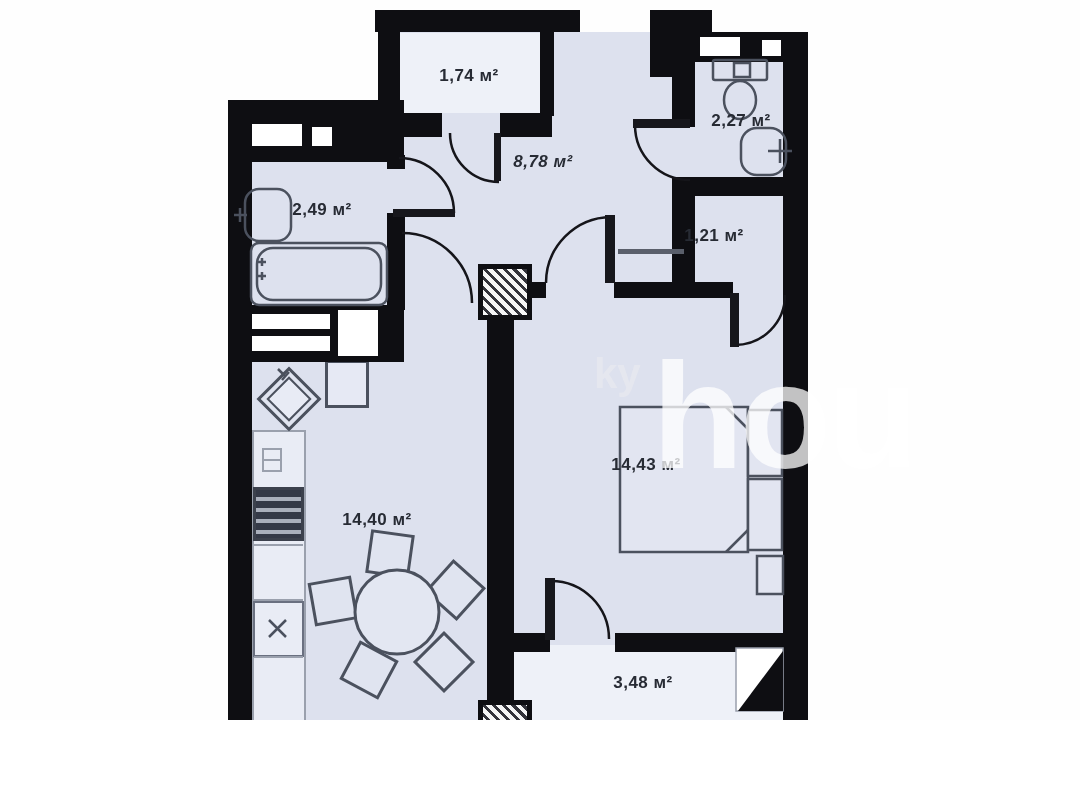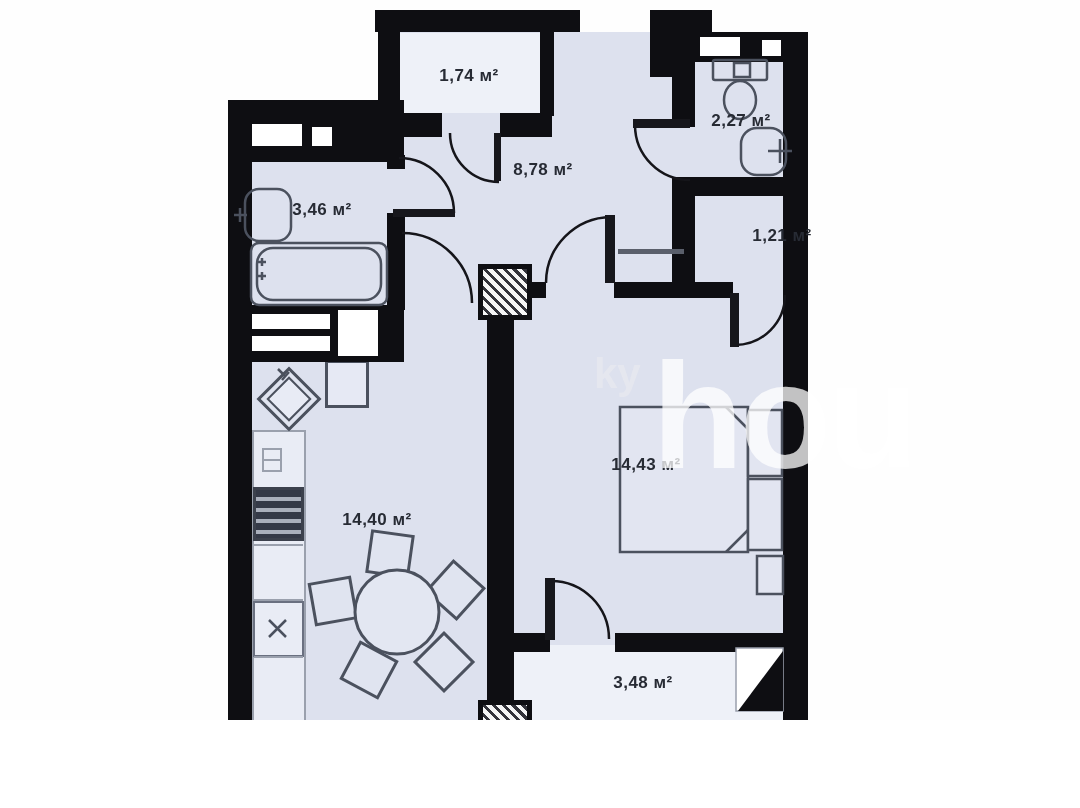--- a/index.html
+++ b/index.html
@@ -153,24 +153,24 @@
       <path d="M263,460 L281,460"></path>
     </g>
     <path d="M269,620 L286,637 M286,620 L269,637" stroke="#4b515e" stroke-width="2.5"></path>
     <path d="M282,380 L289,372 M285,376 L278,369" stroke="#4b515e" stroke-width="2.5"></path>
 
     <rect x="736" y="648" width="47" height="63" fill="#ffffff" stroke="#9aa0ad" stroke-width="1.5"></rect>
     <polygon points="783,651 783,711 738,711" fill="#0e0e12"></polygon>
   </svg>
 
   <div class="room-label" style="left:419px;top:66px;width:100px;z-index:30;">1,74 м²</div>
-  <div class="room-label" style="left:493px;top:160px;width:100px;z-index:30;">8,78 м²</div>
+  <div class="room-label" style="left:493px;top:152px;width:100px;z-index:30;font-style:italic;">8,78 м²</div>
   <div class="room-label" style="left:691px;top:111px;width:100px;z-index:30;">2,27 м²</div>
-  <div class="room-label" style="left:732px;top:226px;width:100px;z-index:30;">1,21 м²</div>
-  <div class="room-label" style="left:272px;top:200px;width:100px;z-index:30;">3,46 м²</div>
+  <div class="room-label" style="left:664px;top:226px;width:100px;z-index:30;">1,21 м²</div>
+  <div class="room-label" style="left:272px;top:200px;width:100px;z-index:30;">2,49 м²</div>
   <div class="room-label" style="left:586px;top:455px;width:120px;z-index:30;">14,43 м²</div>
   <div class="room-label" style="left:317px;top:510px;width:120px;z-index:30;">14,40 м²</div>
   <div class="room-label" style="left:593px;top:673px;width:100px;z-index:30;">3,48 м²</div>
 
 
   <div class="wm" id="wm-small2">ky</div>
   <div class="wm" id="wm-large">hou</div>
 
   <div id="bottom-bar"></div>
 </div>

